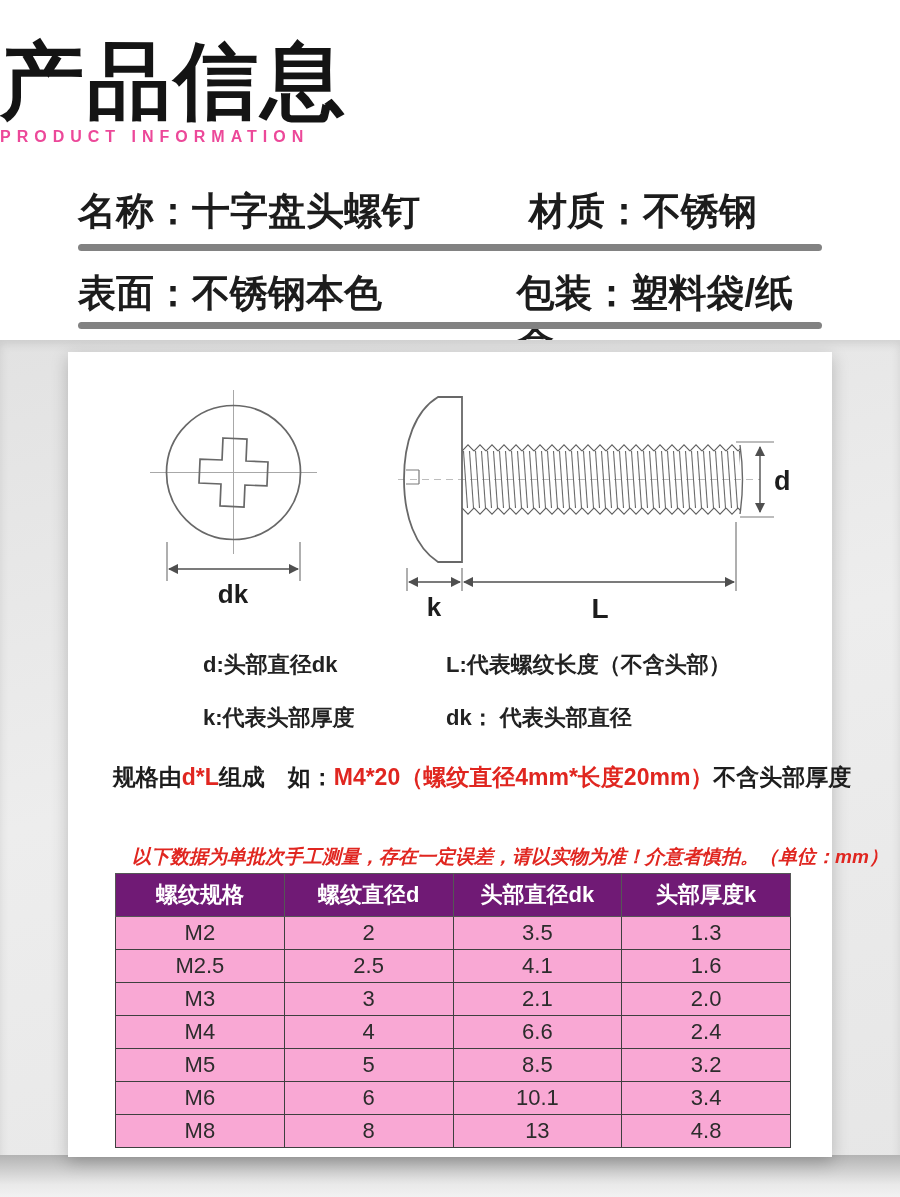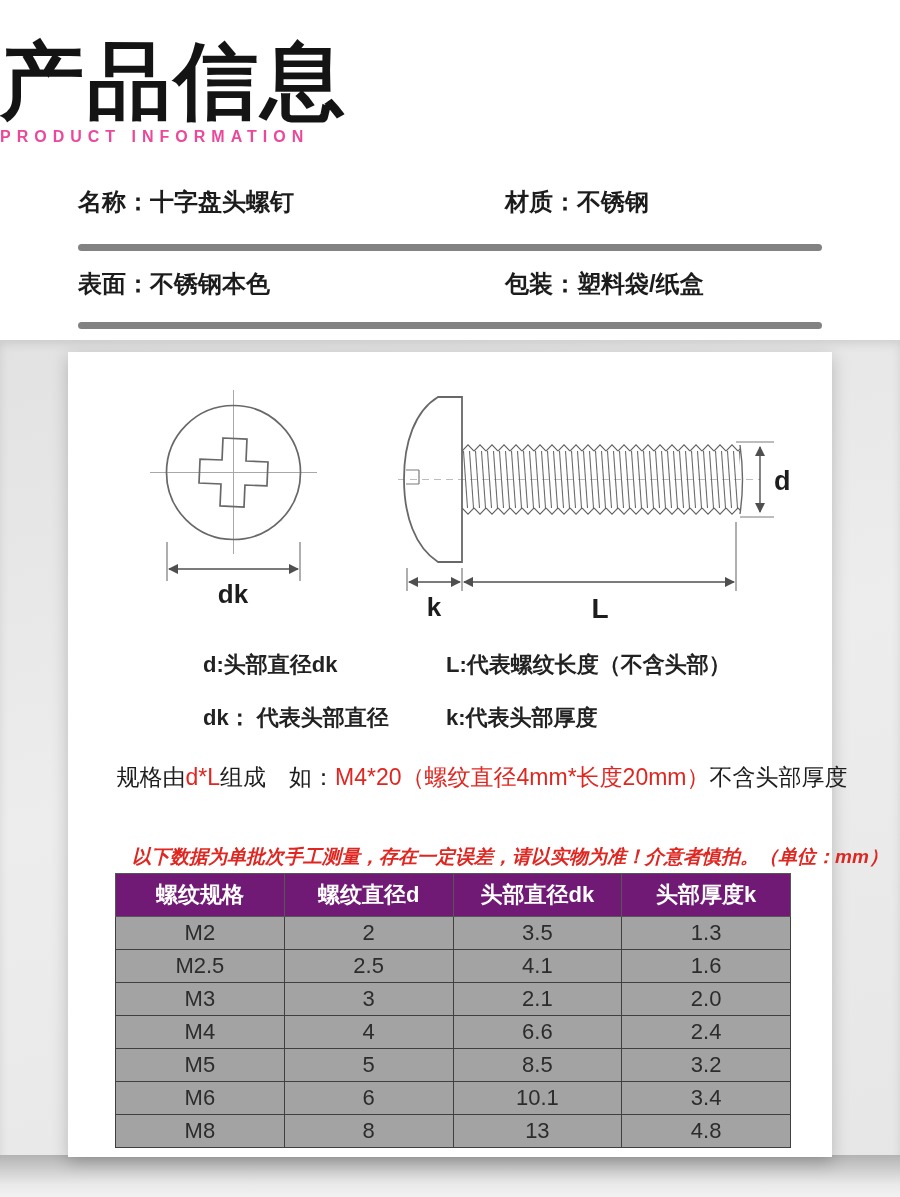--- a/index.html
+++ b/index.html
@@ -9,21 +9,21 @@
     font-family: "Liberation Sans", "DejaVu Sans", sans-serif;
     color: #1a1a1a;
   }
 
   
   .header { position: absolute; top: 34px; left: 0; width: 900px; }
   .title { font-size: 84px; font-weight: 900; color: #141414; letter-spacing: 3px; line-height: 1.12; }
   .subtitle { font-size: 16px; font-weight: 700; color: #ec4899; letter-spacing: 6px; margin-top: 0px; }
 
   
-  .info-row { position: absolute; left: 78px; width: 744px; display: flex; font-size: 24px; font-weight: 600; color: #1c1c1c; }
+  .info-row { position: absolute; left: 78px; width: 744px; display: flex; font-size: 38px; font-weight: 600; color: #1c1c1c; gap: 24px; }
   .info-row .left  { width: 427px; }
   .info-row1 { top: 186px; }
   .info-row2 { top: 268px; }
   .divider { position: absolute; left: 78px; width: 744px; height: 7px; background: #828282; border-radius: 4px; }
   .divider1 { top: 244px; }
   .divider2 { top: 322px; }
 
   
   .gray-area {
     position: absolute; left: 0; top: 340px; width: 900px; height: 857px;
@@ -47,21 +47,21 @@
   
   .legend {
     position: absolute; top: 300px; left: 135px;
     display: grid; grid-template-columns: 243px auto; row-gap: 28px;
     font-size: 22px; line-height: 25px; font-weight: 700; color: #222;
   }
 
   
   .spec-line {
     position: absolute; top: 410px; left: 0; width: 828px; text-align: center;
-    font-size: 23px; font-weight: 400; color: #1d1d1d; white-space: nowrap;
+    font-size: 23px; font-weight: 700; color: #1d1d1d; white-space: nowrap;
   }
   .spec-line .red { color: #e02620; }
 
   
   .note {
     position: absolute; top: 492px; left: 0; width: 884px; text-align: center;
     font-size: 19px; font-weight: 700; color: #e02620; white-space: nowrap; font-style: italic;
   }
 
   
@@ -69,21 +69,21 @@
     position: absolute; top: 521px; left: 47px; width: 676px;
     border-collapse: collapse; table-layout: fixed;
     font-size: 22px; text-align: center;
   }
   .spec-table th {
     background: #701a75; color: #ffffff; font-weight: 700;
     height: 40px; border: 1.5px solid #565656;
   }
   .spec-table td {
     height: 30px; color: #2c2c2c; font-weight: 400;
-    border: 1.5px solid #3f3f3f; background: #a3a3a3;
+    border: 1.5px solid #3f3f3f; background: #f9a8d4;
   }
 </style>
 </head>
 <body>
 
 <div class="header">
   <div class="title">产品信息</div>
   <div class="subtitle">PRODUCT INFORMATION</div>
 </div>
 
@@ -166,22 +166,22 @@
           <line x1="668" y1="168" x2="668" y2="237" stroke="#7a7a7a" stroke-width="1.2"></line>
           <line x1="396" y1="228" x2="666" y2="228" stroke="#4f4f4f" stroke-width="1.4" marker-start="url(#ma)" marker-end="url(#ma)"></line>
           <text class="dim-label" x="532" y="264" font-size="28" text-anchor="middle">L</text>
         </g>
       </g>
     </svg>
 
     <div class="legend">
       <div>d:头部直径dk</div>
       <div>L:代表螺纹长度（不含头部）</div>
+      <div>k:代表头部厚度</div>
       <div>dk： 代表头部直径</div>
-      <div>k:代表头部厚度</div>
     </div>
 
     <div class="spec-line">
       <span>规格由</span><span class="red">d*L</span><span>组成　如：</span><span class="red">M4*20（螺纹直径4mm*长度20mm）</span><span>不含头部厚度</span>
     </div>
 
     <div class="note">以下数据为单批次手工测量，存在一定误差，请以实物为准！介意者慎拍。（单位：mm）</div>
 
     <table class="spec-table">
       <thead>

